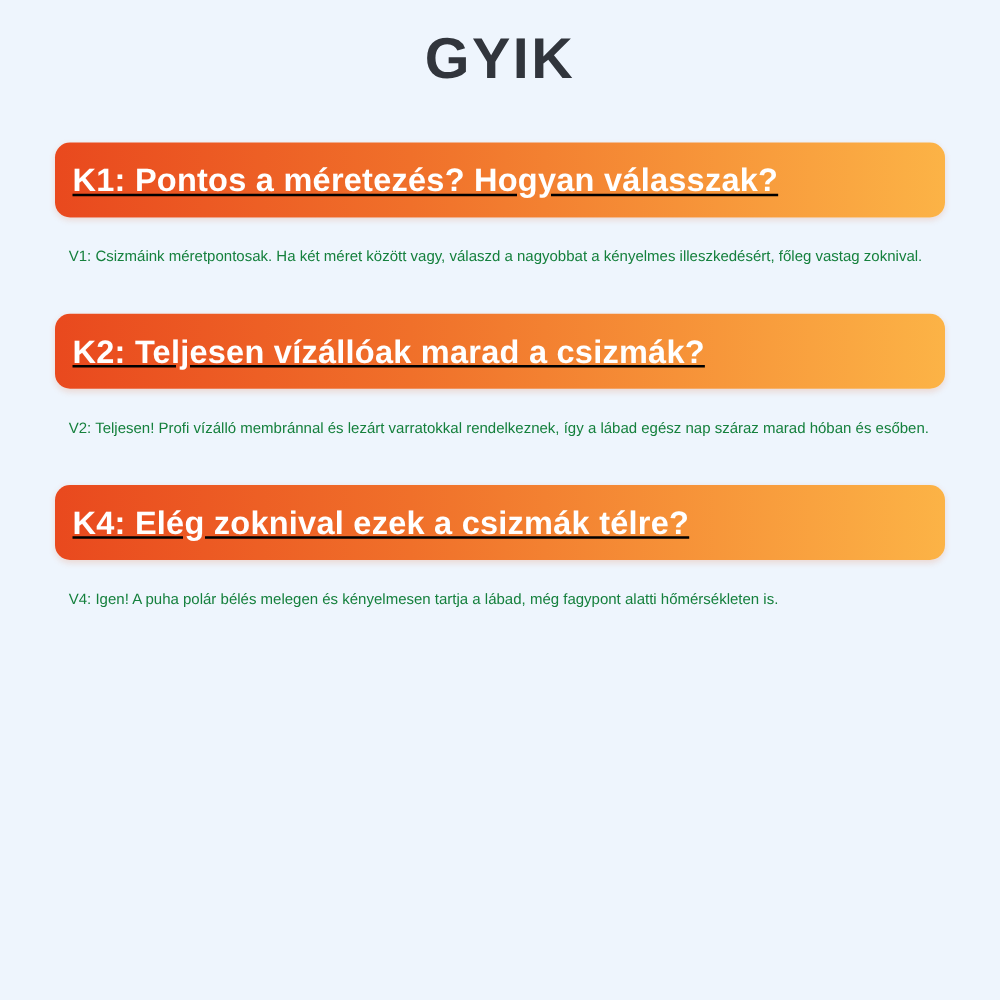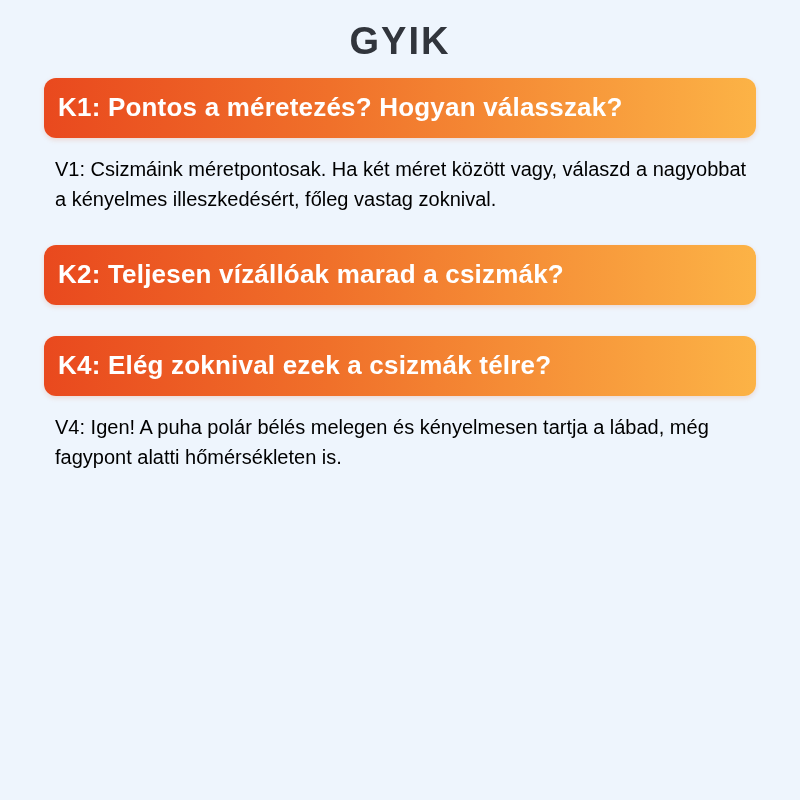--- a/index.html
+++ b/index.html
@@ -18,58 +18,59 @@
 
   .page {
     width: 800px;
     height: 800px;
     padding: 0 44px;
     position: relative;
   }
 
   .page-title {
     margin-top: 22px;
-    margin-bottom: 16px;
+    margin-bottom: 44px;
     text-align: center;
-    font-size: 38px;
+    font-size: 46px;
     font-weight: 800;
     letter-spacing: 2px;
     color: #31353c;
     line-height: 1.05;
   }
 
   .faq-item {
     margin-bottom: 31px;
   }
 
   .q-bar {
     height: 60px;
     border-radius: 12px;
     background: linear-gradient(90deg, #e9491e 0%, #f0702a 40%, #fcb346 100%);
     display: flex;
     align-items: center;
     padding: 0 14px;
     margin-bottom: 16px;
     box-shadow: 0 2px 5px rgba(220, 90, 30, 0.18);
+    text-decoration: underline;
   }
 
   .q-text {
     color: #ffffff;
     font-size: 26px;
     font-weight: 700;
     letter-spacing: 0.2px;
     white-space: nowrap;
   }
 
   .answer {
     padding-left: 11px;
     padding-right: 2px;
-    font-size: 20px;
+    font-size: 12px;
     line-height: 30px;
-    color: #000000;
+    color: #15803d;
     max-width: 706px;
   }
 </style>
 </head>
 <body>
 
 <div class="page">
 
   <h1 class="page-title">GYIK</h1>
 
@@ -77,20 +78,21 @@
     <div class="q-bar">
       <span class="q-text">K1: Pontos a méretezés? Hogyan válasszak?</span>
     </div>
     <p class="answer">V1: Csizmáink méretpontosak. Ha két méret között vagy, válaszd a nagyobbat a kényelmes illeszkedésért, főleg vastag zoknival.</p>
   </section>
 
   <section class="faq-item">
     <div class="q-bar">
       <span class="q-text">K2: Teljesen vízállóak marad a csizmák?</span>
     </div>
+    <p class="answer">V2: Teljesen! Profi vízálló membránnal és lezárt varratokkal rendelkeznek, így a lábad egész nap száraz marad hóban és esőben.</p>
   </section>
 
   <section class="faq-item">
   </section>
 
   <section class="faq-item">
     <div class="q-bar">
       <span class="q-text">K4: Elég zoknival ezek a csizmák télre?</span>
     </div>
     <p class="answer">V4: Igen! A puha polár bélés melegen és kényelmesen tartja a lábad, még fagypont alatti hőmérsékleten is.</p>

